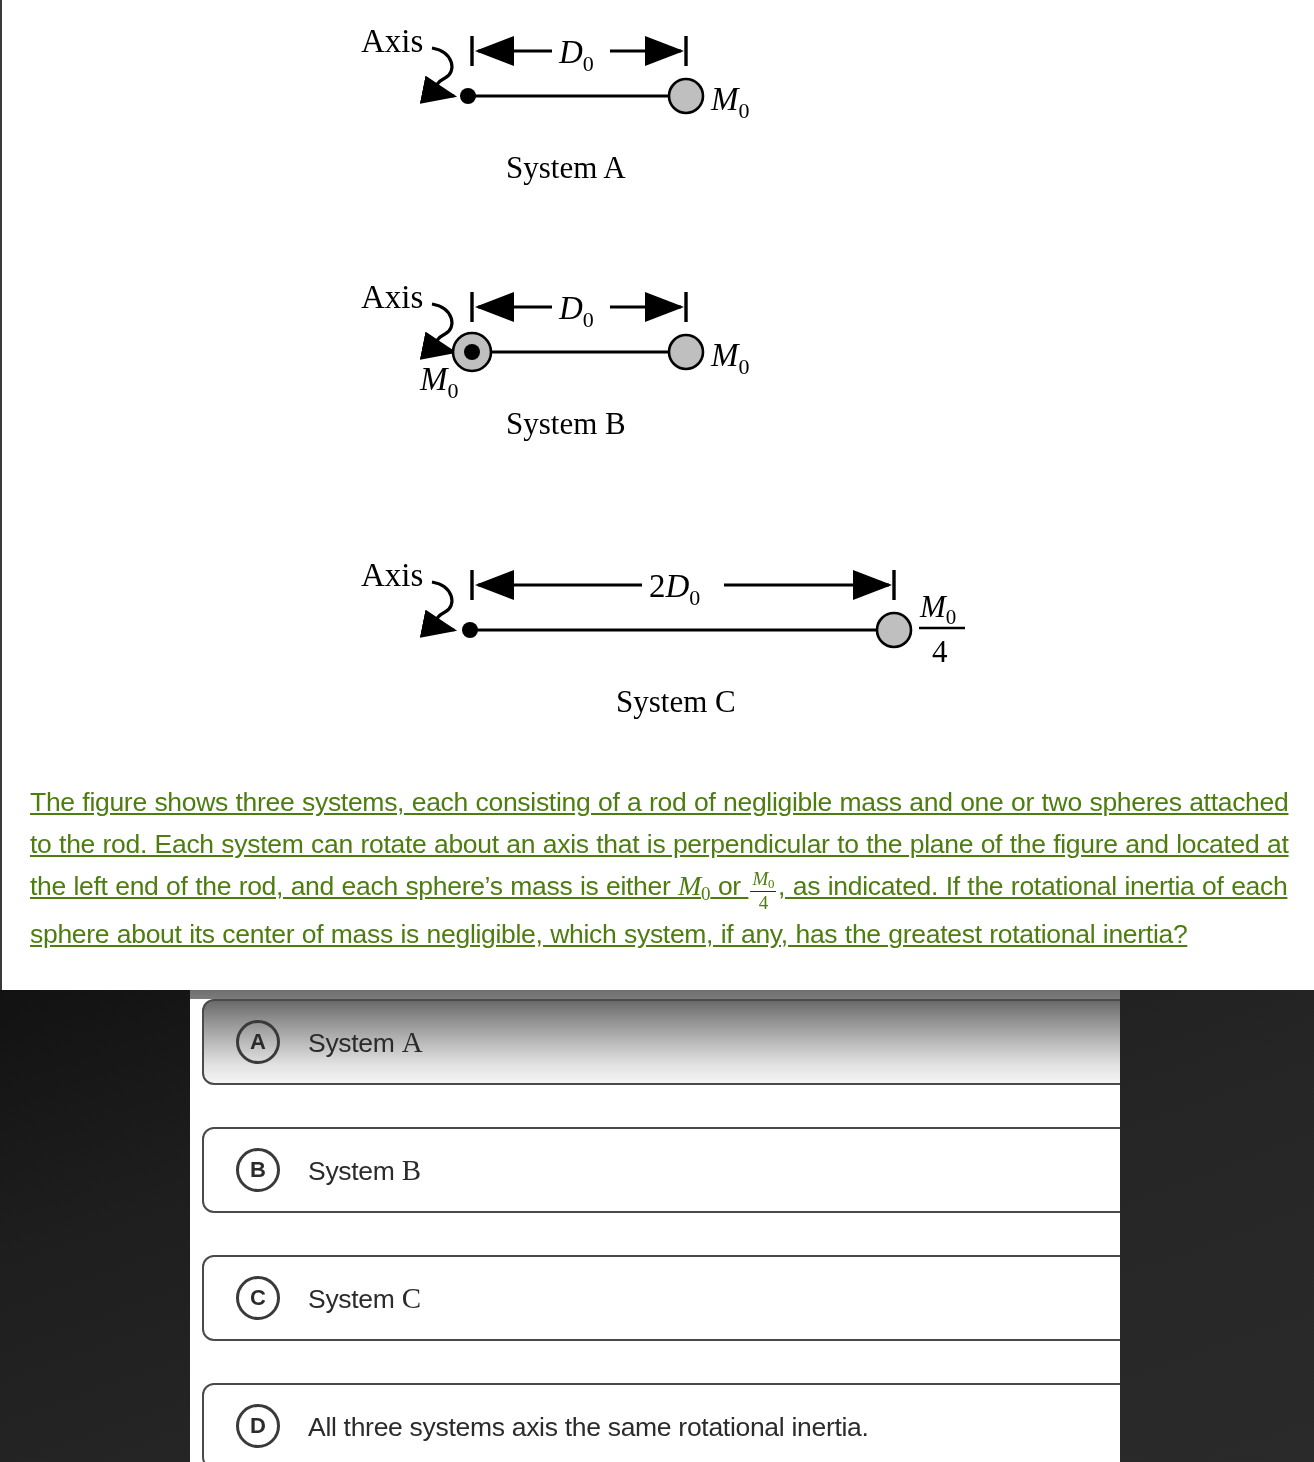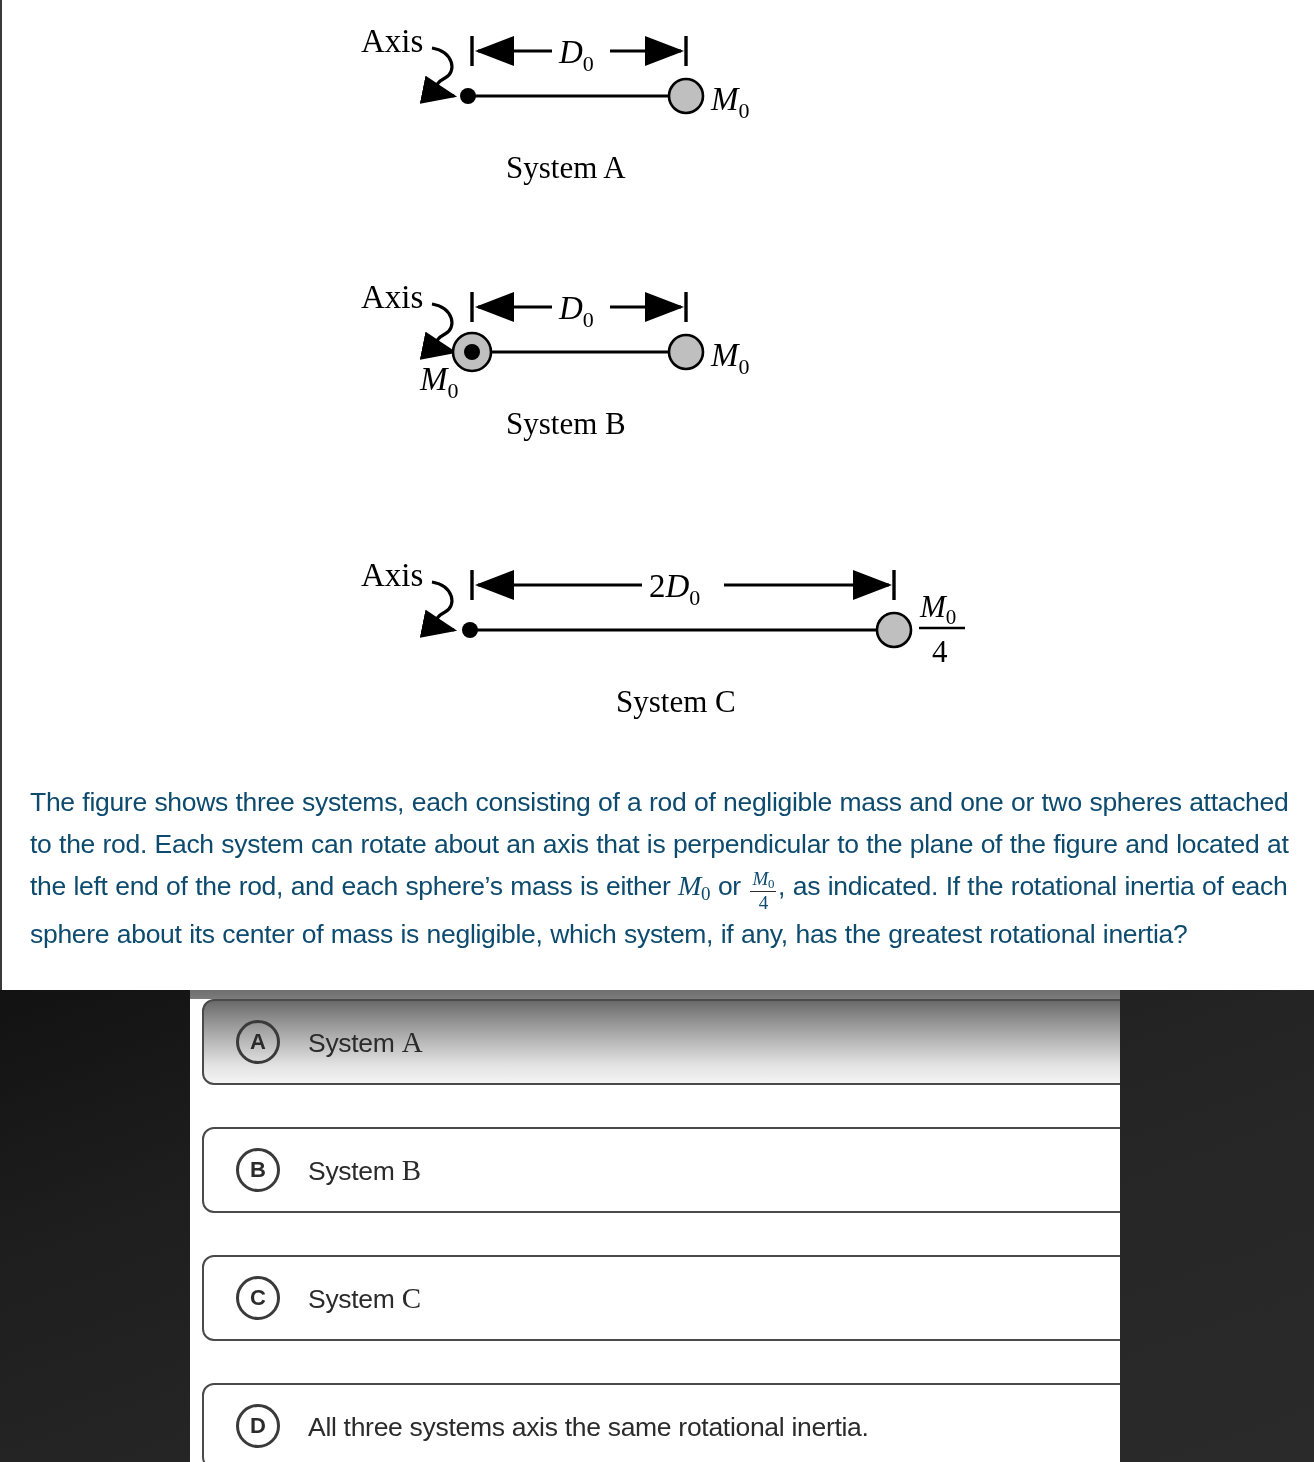--- a/index.html
+++ b/index.html
@@ -38,23 +38,24 @@
 
   
   #question-text {
     position: absolute;
     left: 28px;
     top: 782px;
     width: 1262px;
     font-family: "Liberation Sans", sans-serif;
     font-size: 26.5px;
     line-height: 41.5px;
-    color: #0c4a6e;
+    color: #4d7c0f;
     letter-spacing: -0.3px;
     word-spacing: 0.5px;
+    text-decoration: underline;
   }
   .mathi {
     font-family: "Liberation Serif", serif;
     font-style: italic;
     font-size: 28px;
   }
   .mathi sub {
     font-style: normal;
     font-size: 0.68em;
     vertical-align: -0.25em;

